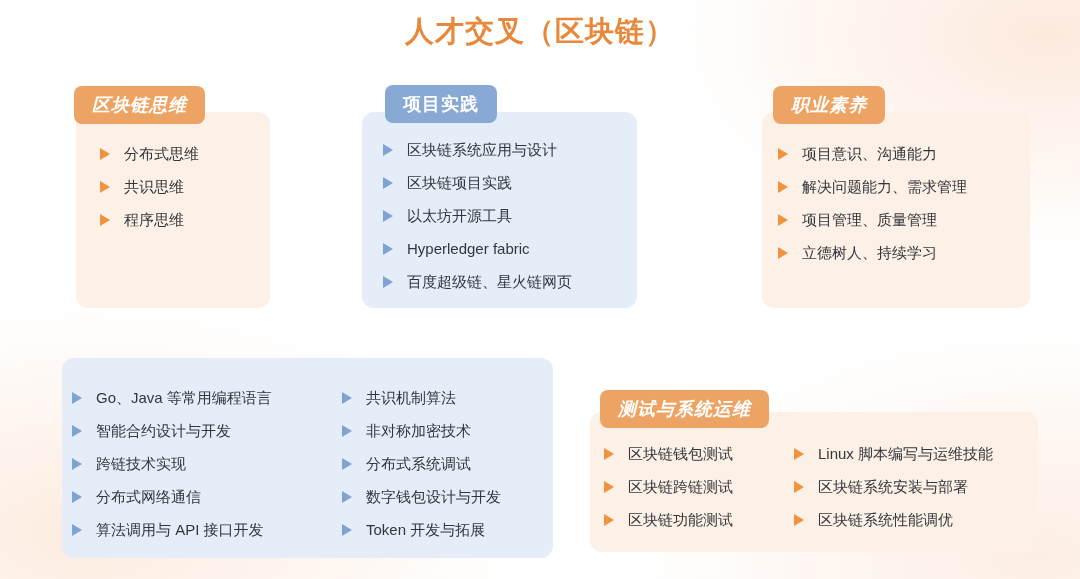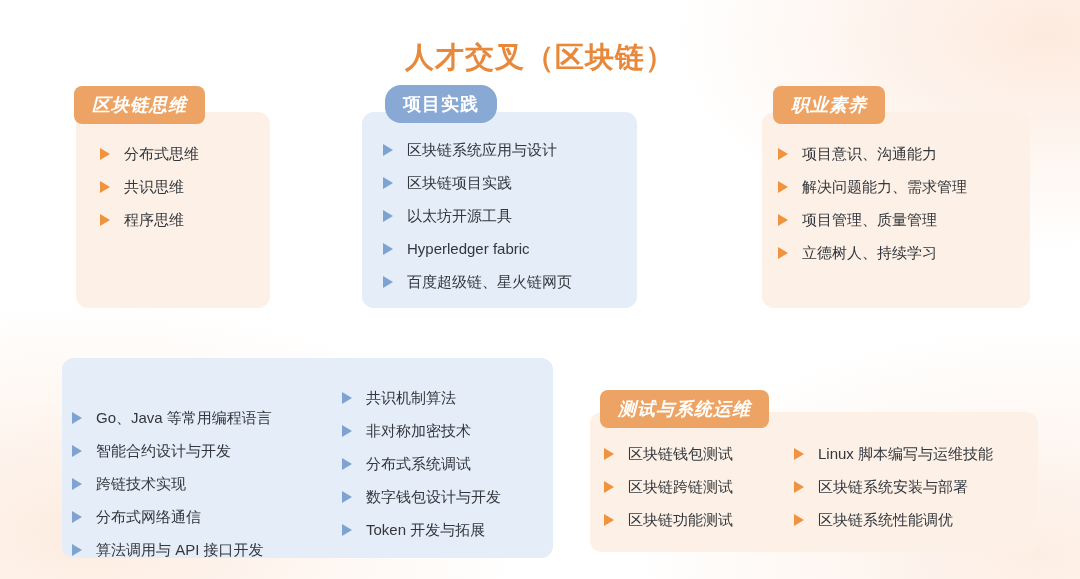--- a/index.html
+++ b/index.html
@@ -24,21 +24,20 @@
 
   
   .title {
     position: absolute;
     left: 0; right: 0; top: 12px;
     text-align: center;
     font-size: 29px;
     font-weight: bold;
     color: #e8883a;
     letter-spacing: 1px;
-    margin-top: 26px;
   }
 
   
   .card {
     position: absolute;
     border-radius: 12px;
   }
   .card.orange { background: #fdf0e6; }
   .card.blue   { background: #e5edf8; }
 
@@ -50,21 +49,21 @@
     align-items: center;
     justify-content: center;
     padding: 0 18px;
     font-size: 18px;
     font-weight: bold;
     color: #ffffff;
     white-space: nowrap;
     letter-spacing: 1px;
   }
   .pill.orange { background: #eda363; font-style: italic; }
-  .pill.blue   { background: #87a9d4; border-radius: 16px; }
+  .pill.blue   { background: #87a9d4; }
 
   
   .list {
     position: absolute;
   }
   .item {
     display: flex;
     align-items: flex-start;
     margin-bottom: 13px;
     font-size: 15px;
@@ -209,21 +208,21 @@
           <svg width="17" height="20" viewBox="0 0 17 20">
             <path d="M2 4 L12 10 L2 16 Z" fill="#f0933f"></path>
           </svg>
         </span>
       <span>立德树人、持续学习</span>
     </div>
   </div>
 
   <div class="card blue" style="left:62px; top:358px; width:491px; height:200px;"></div>
   <div class="cols" style="left:70px; top:388px;">
-    <div class="col" style="width:270px;margin-top:20px;">
+    <div class="col" style="width:270px;">
       <div class="item">
         <span class="arrow">
             <svg width="17" height="20" viewBox="0 0 17 20">
               <path d="M2 4 L12 10 L2 16 Z" fill="#7fa3d0"></path>
             </svg>
           </span>
         <span>Go、Java 等常用编程语言</span>
       </div>
       <div class="item">
         <span class="arrow">

